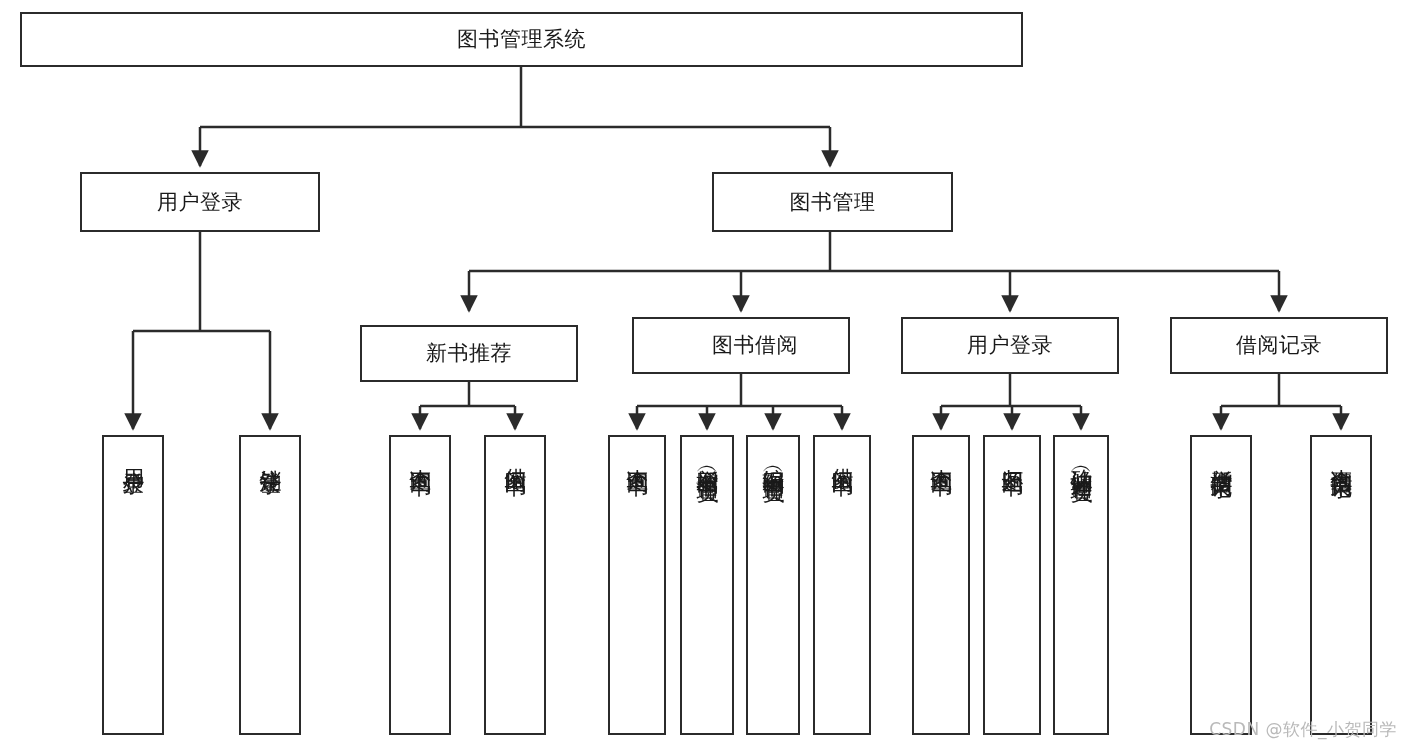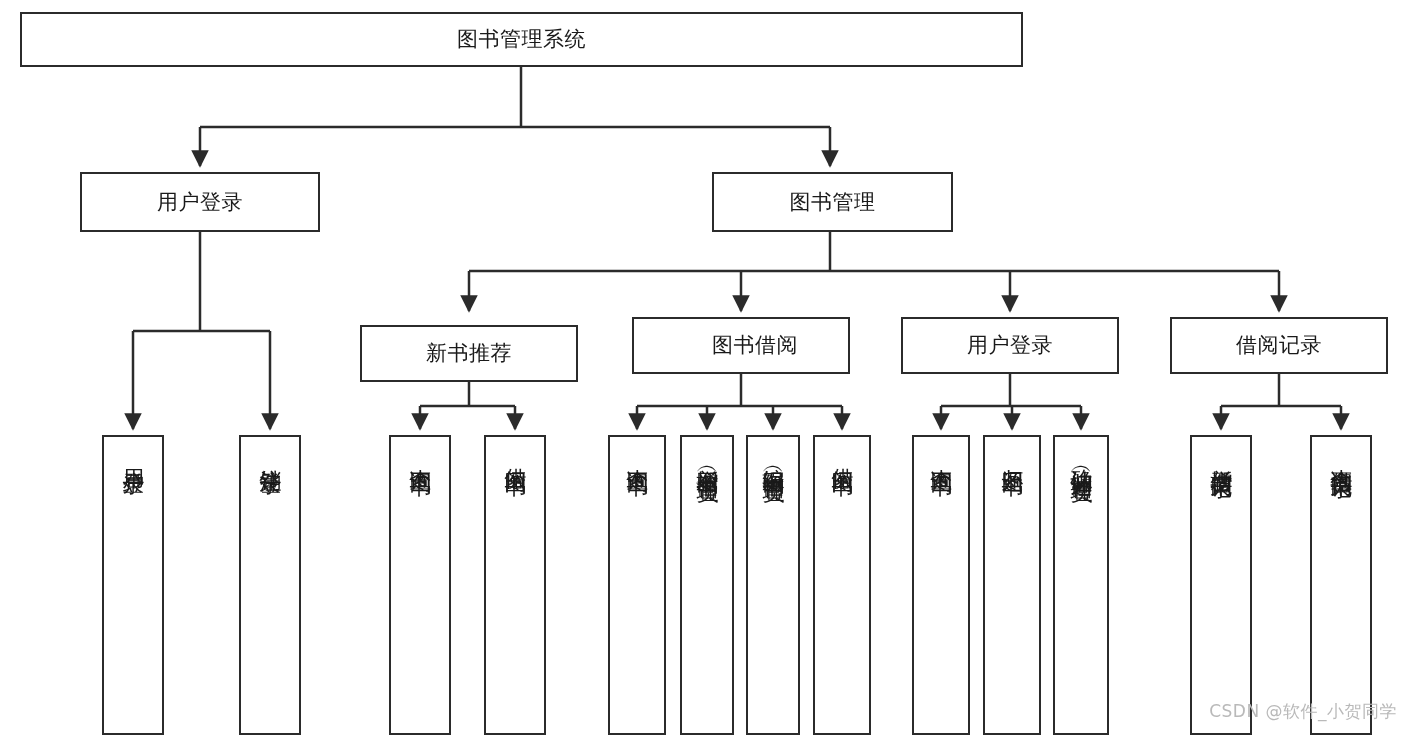--- a/index.html
+++ b/index.html
@@ -55,21 +55,21 @@
     text-orientation: upright;
     font-size: 22px;
     line-height: 1.04;
     letter-spacing: 2px;
     white-space: nowrap;
   }
   .node-root .label { font-size: 22px; }
   .watermark {
     position: absolute;
     right: 8px;
-    bottom: 24px;
+    bottom: 6px;
     font-size: 17px;
     color: #b9b9b9;
     letter-spacing: 0.5px;
     white-space: nowrap;
     font-family: "DejaVu Sans", "Liberation Sans", sans-serif;
   }
 </style>
 </head>
 <body>
 

